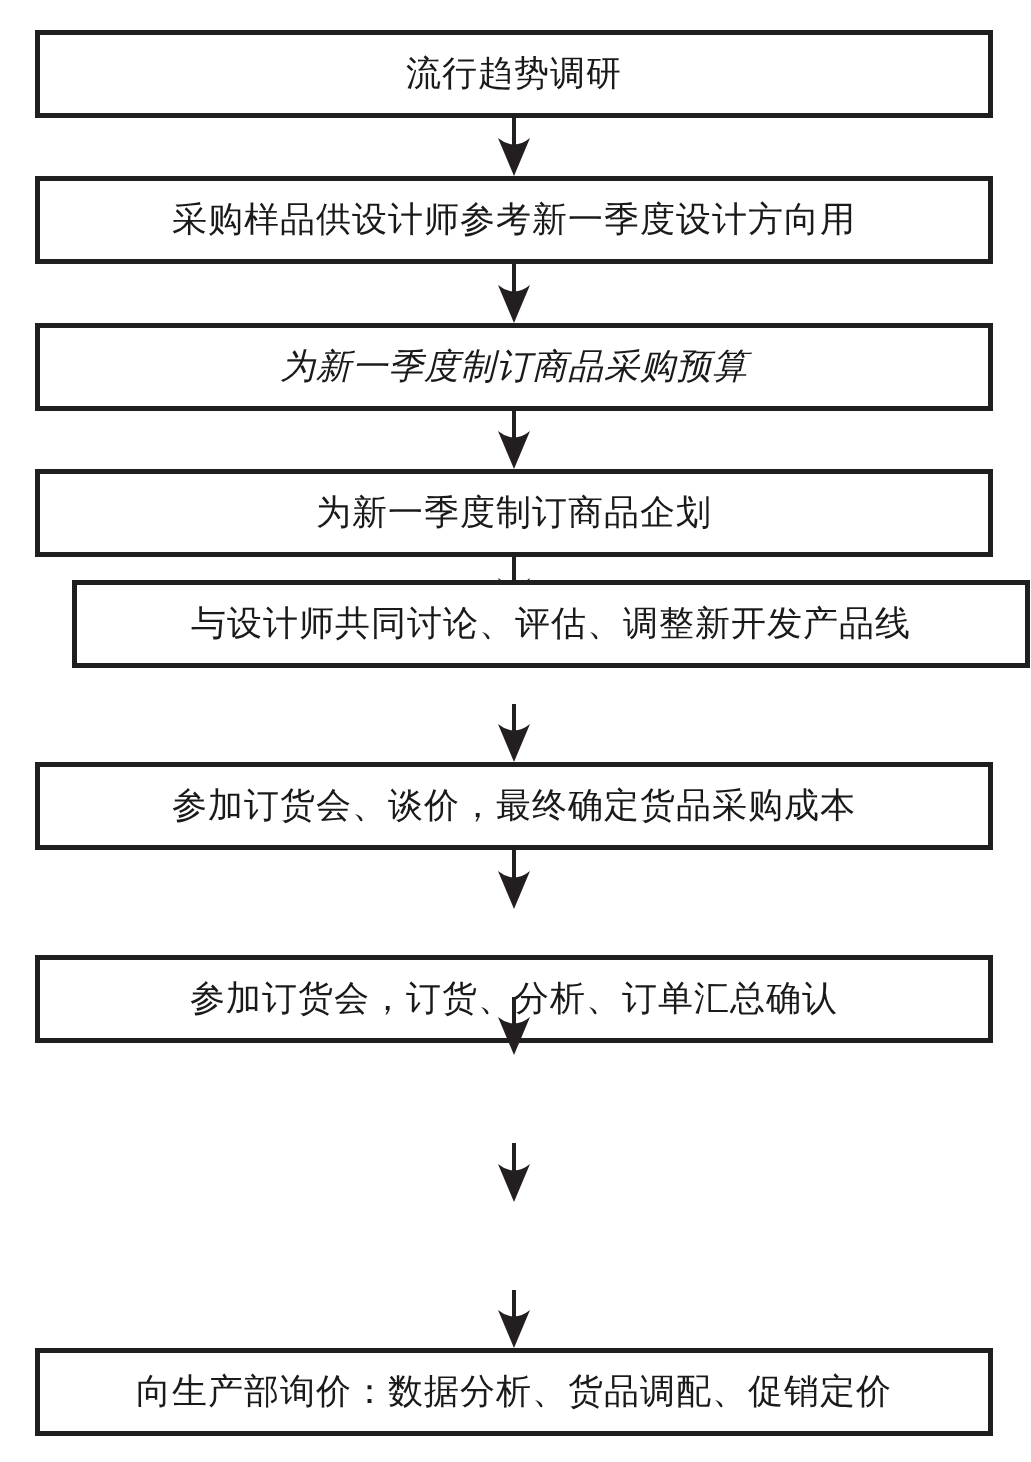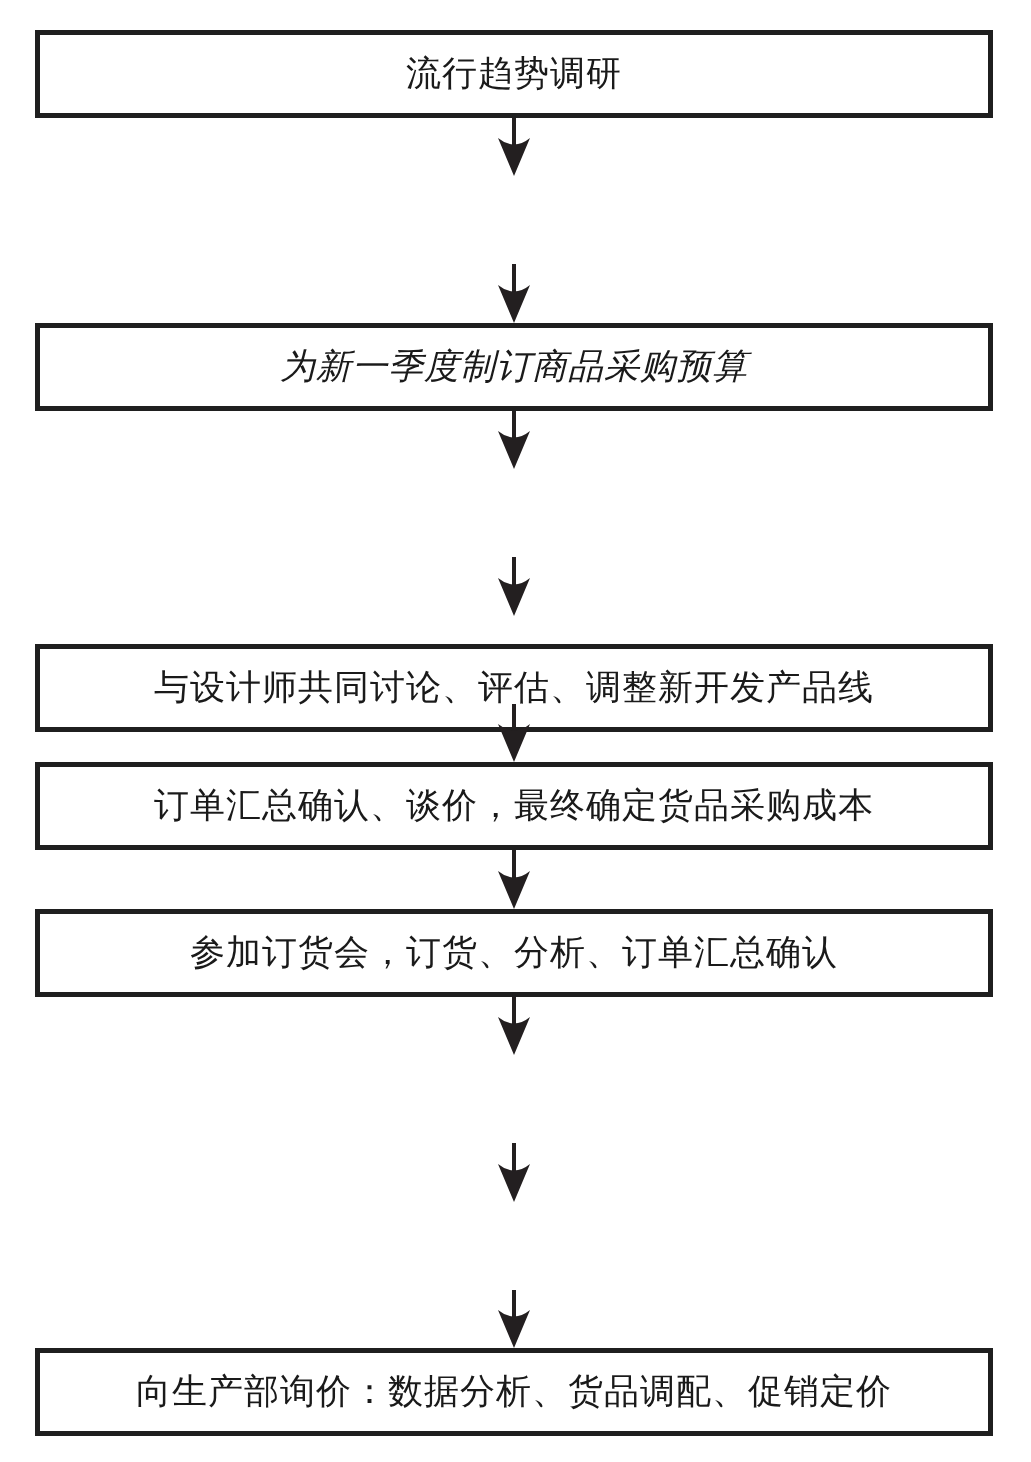--- a/index.html
+++ b/index.html
@@ -37,73 +37,79 @@
   .flow-arrow {
     position: absolute;
     left: 492px;
     width: 44px;
   }
   
   .b0 { top: 30px; }   .a0 { top: 118px; height: 58px; }
   .b1 { top: 176px; }  .a1 { top: 264px; height: 59px; }
   .b2 { top: 323px; font-style: italic; }  .a2 { top: 411px; height: 58px; }
   .b3 { top: 469px; }  .a3 { top: 557px; height: 59px; }
-  .b4 { top: 644px; }  .a4 { top: 704px; height: 58px; }
+  .b4 { top: 580px; margin-left: 37px; }  .a4 { top: 704px; height: 58px; }
   .b5 { top: 762px; }  .a5 { top: 850px; height: 59px; }
-  .b6 { top: 909px; }  .a6 { top: 997px; height: 58px; }
+  .b6 { top: 955px; }  .a6 { top: 997px; height: 58px; }
   .b7 { top: 1055px; } .a7 { top: 1143px; height: 59px; }
   .b8 { top: 1202px; } .a8 { top: 1290px; height: 58px; }
   .b9 { top: 1348px; }
 </style>
 </head>
 <body>
 
 <div class="canvas">
 
   <div class="flow-box b0">
     <span class="box-label">流行趋势调研</span>
   </div>
 
   <svg class="flow-arrow a0" viewBox="0 0 44 58" preserveAspectRatio="none">
     <line x1="22" y1="0" x2="22" y2="50" stroke="#231f20" stroke-width="4"></line>
     <path d="M22,58 L6,20 Q22,33 38,20 Z" fill="#231f20"></path>
   </svg>
 
+  <div class="flow-box b1">
+    <span class="box-label">采购样品供设计师参考新一季度设计方向用</span>
+  </div>
 
   <svg class="flow-arrow a1" viewBox="0 0 44 59" preserveAspectRatio="none">
     <line x1="22" y1="0" x2="22" y2="51" stroke="#231f20" stroke-width="4"></line>
     <path d="M22,59 L6,21 Q22,34 38,21 Z" fill="#231f20"></path>
   </svg>
 
   <div class="flow-box b2">
     <span class="box-label">为新一季度制订商品采购预算</span>
   </div>
 
   <svg class="flow-arrow a2" viewBox="0 0 44 58" preserveAspectRatio="none">
     <line x1="22" y1="0" x2="22" y2="50" stroke="#231f20" stroke-width="4"></line>
     <path d="M22,58 L6,20 Q22,33 38,20 Z" fill="#231f20"></path>
   </svg>
 
+  <div class="flow-box b3">
+    <span class="box-label">为新一季度制订商品企划</span>
+  </div>
 
   <svg class="flow-arrow a3" viewBox="0 0 44 59" preserveAspectRatio="none">
     <line x1="22" y1="0" x2="22" y2="51" stroke="#231f20" stroke-width="4"></line>
     <path d="M22,59 L6,21 Q22,34 38,21 Z" fill="#231f20"></path>
   </svg>
 
   <div class="flow-box b4">
     <span class="box-label">与设计师共同讨论、评估、调整新开发产品线</span>
   </div>
 
   <svg class="flow-arrow a4" viewBox="0 0 44 58" preserveAspectRatio="none">
     <line x1="22" y1="0" x2="22" y2="50" stroke="#231f20" stroke-width="4"></line>
     <path d="M22,58 L6,20 Q22,33 38,20 Z" fill="#231f20"></path>
   </svg>
 
   <div class="flow-box b5">
-    <span class="box-label">订单汇总确认、谈价，最终确定货品采购成本</span>
+    <span class="box-label">参加订货会、谈价，最终确定货品采购成本</span>
   </div>
 
   <svg class="flow-arrow a5" viewBox="0 0 44 59" preserveAspectRatio="none">
     <line x1="22" y1="0" x2="22" y2="51" stroke="#231f20" stroke-width="4"></line>
     <path d="M22,59 L6,21 Q22,34 38,21 Z" fill="#231f20"></path>
   </svg>
 
   <div class="flow-box b6">
     <span class="box-label">参加订货会，订货、分析、订单汇总确认</span>
   </div>

